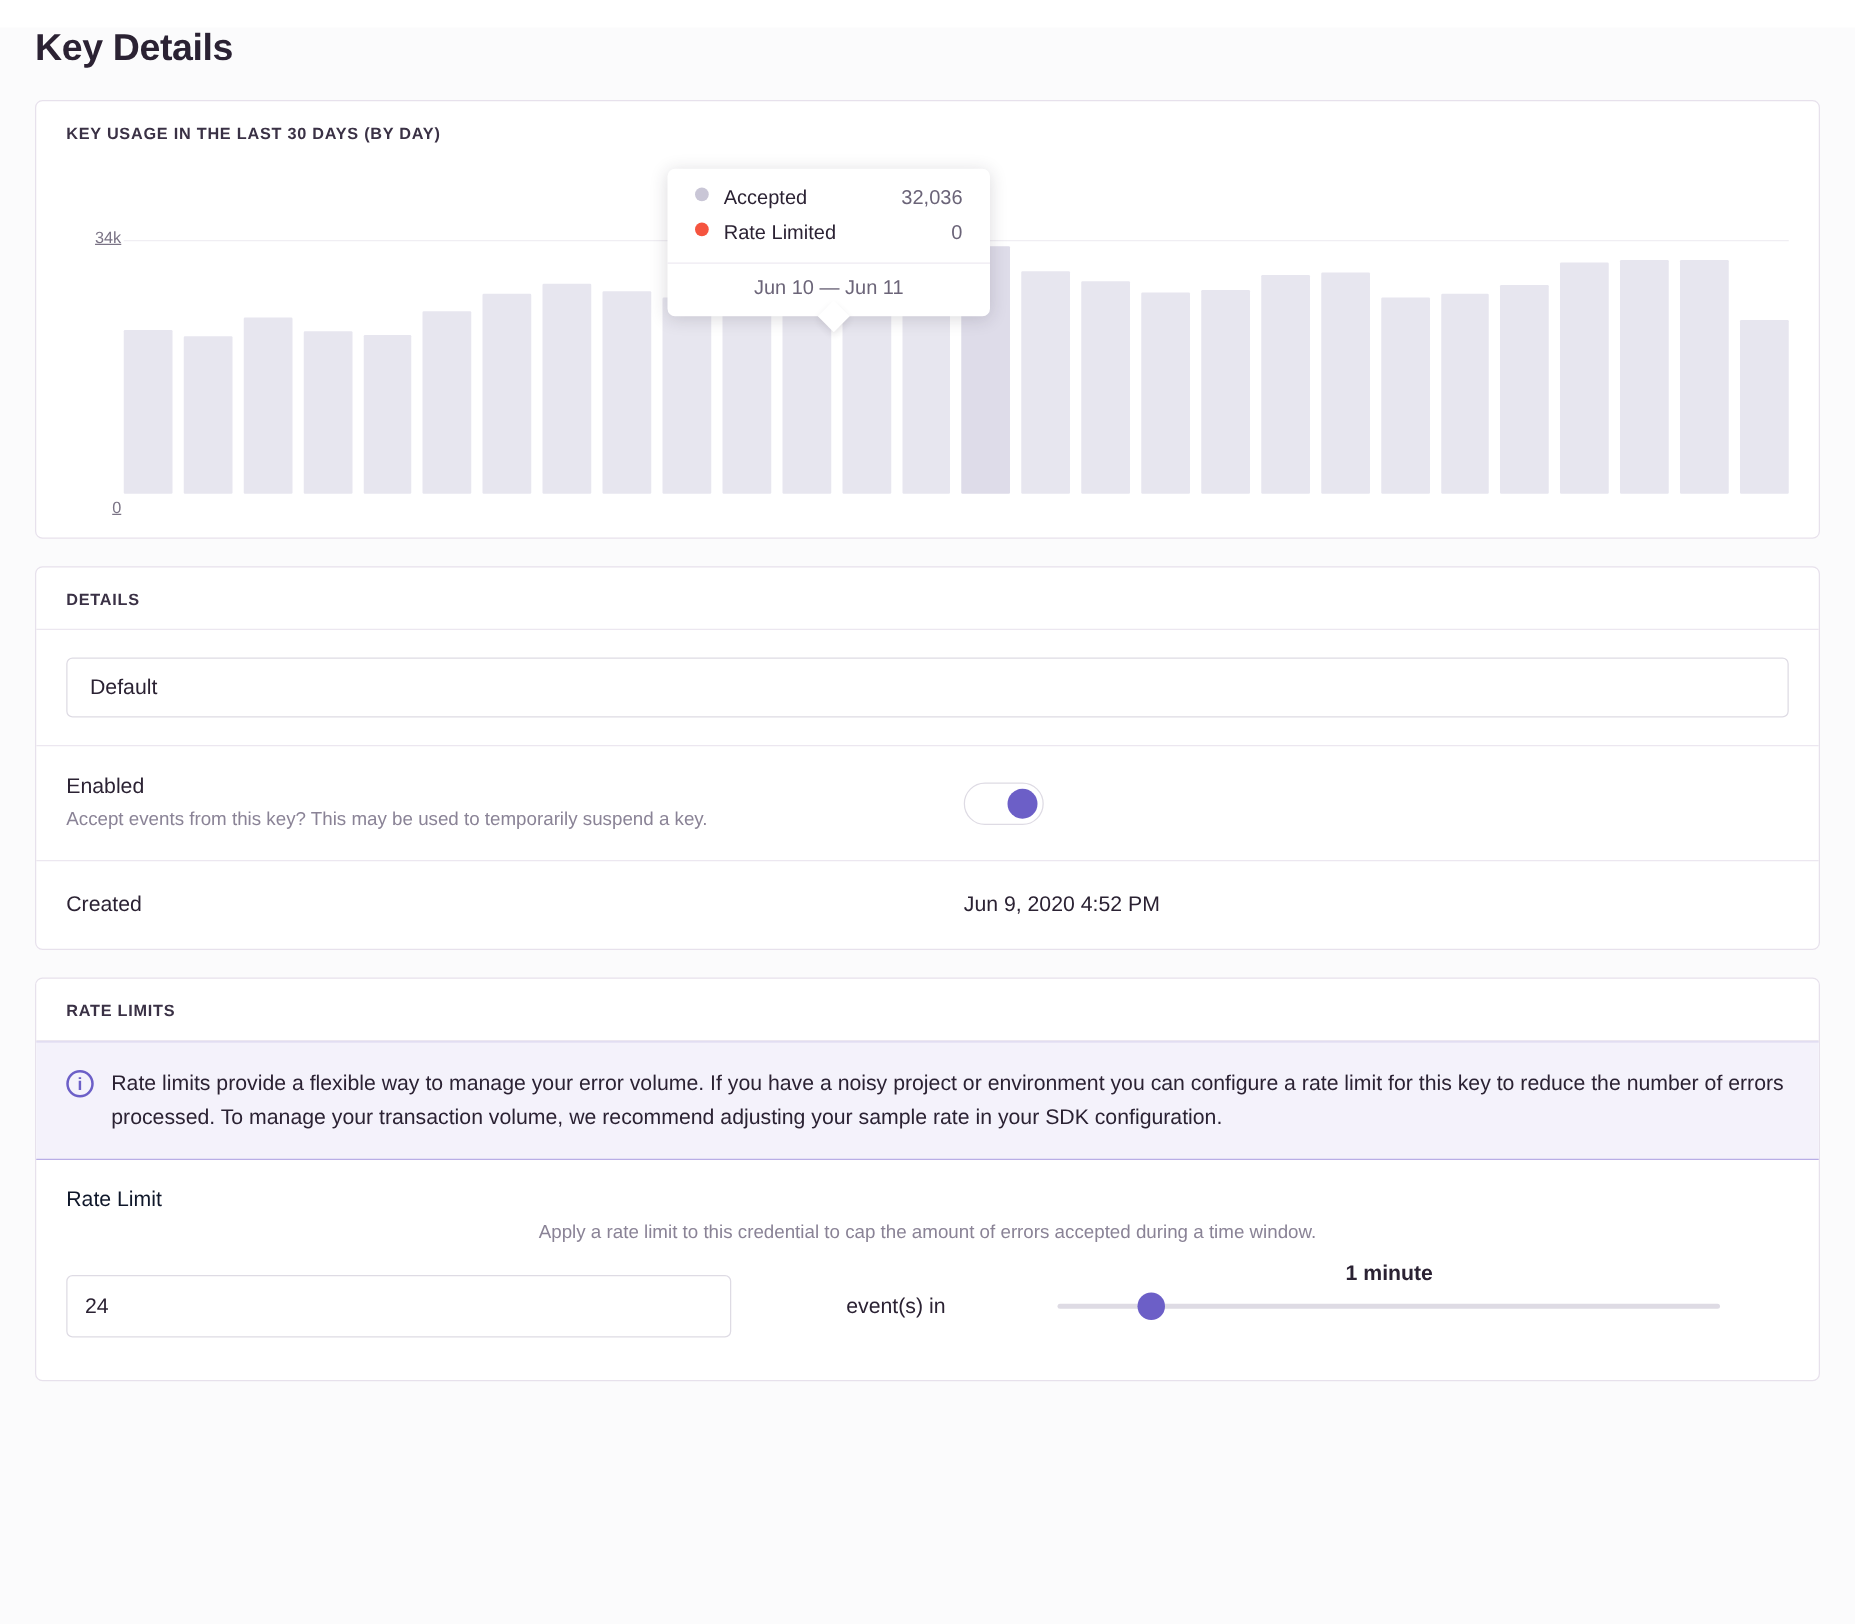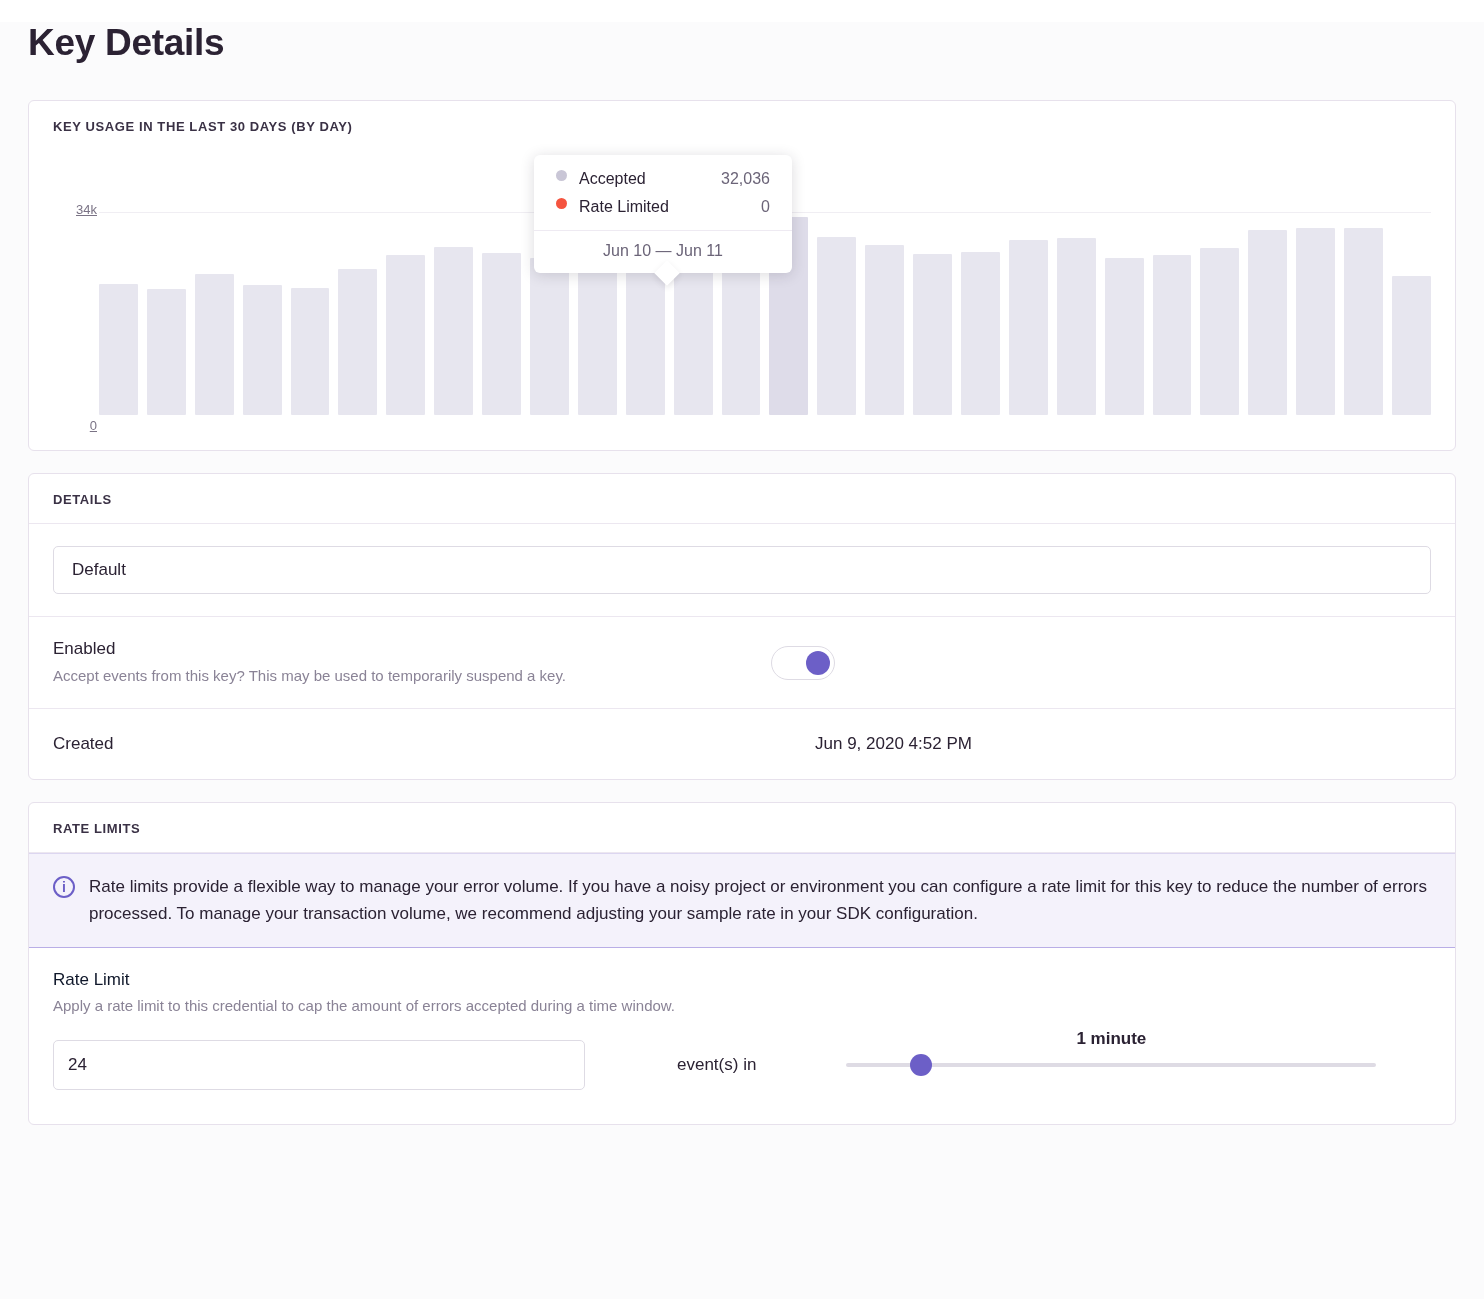--- a/index.html
+++ b/index.html
@@ -10,25 +10,25 @@
     font-family: "Liberation Sans", sans-serif;
     color: #2b2233;
   }
   .page {
     width: 1484px;
     min-height: 1299px;
     padding: 0 28px;
     background: #fbfbfc;
   }
   .page-title {
-    font-size: 37px;
+    font-size: 30px;
     font-weight: bold;
     letter-spacing: -0.3px;
     color: #2b2233;
-    margin: 22px 0 36px 0;
+    margin: 22px 0 24px 0;
   }
 
   .panel {
     background: #ffffff;
     border: 1px solid #e7e1ec;
     border-radius: 6px;
     margin-bottom: 22px;
     position: relative;
   }
   .panel-header {
@@ -122,21 +122,21 @@
   }
 
   
   .row {
     display: flex;
     align-items: center;
     padding: 22px 24px;
     border-bottom: 1px solid #ece7f0;
     min-height: 70px;
   }
-  .row:last-child { border-bottom: none; gap: 44px; }
+  .row:last-child { border-bottom: none; }
   .row-label-col { width: 718px; flex: none; }
   .row-label {
     font-size: 17px;
     color: #2b2233;
   }
   .row-help {
     font-size: 15px;
     color: #8a8396;
     margin-top: 7px;
     line-height: 1.35;
@@ -194,21 +194,21 @@
     border-radius: 50%;
     color: #6c5fc7;
     font-size: 14px;
     font-weight: bold;
     line-height: 18px;
     text-align: center;
     margin-top: 2px;
   }
   .ratelimit-body { padding: 22px 24px 34px 24px; }
   .rl-title { font-size: 17px; color: #0f172a; }
-  .rl-help { font-size: 15px; color: #8a8396; margin-top: 7px; }
+  .rl-help { font-size: 15px; color: #8a8396; margin-top: 7px; text-align: center; }
   .rl-controls {
     display: flex;
     align-items: center;
     margin-top: 26px;
   }
   .rl-input {
     width: 532px;
     height: 50px;
     border: 1px solid #dedbe4;
     border-radius: 5px;

